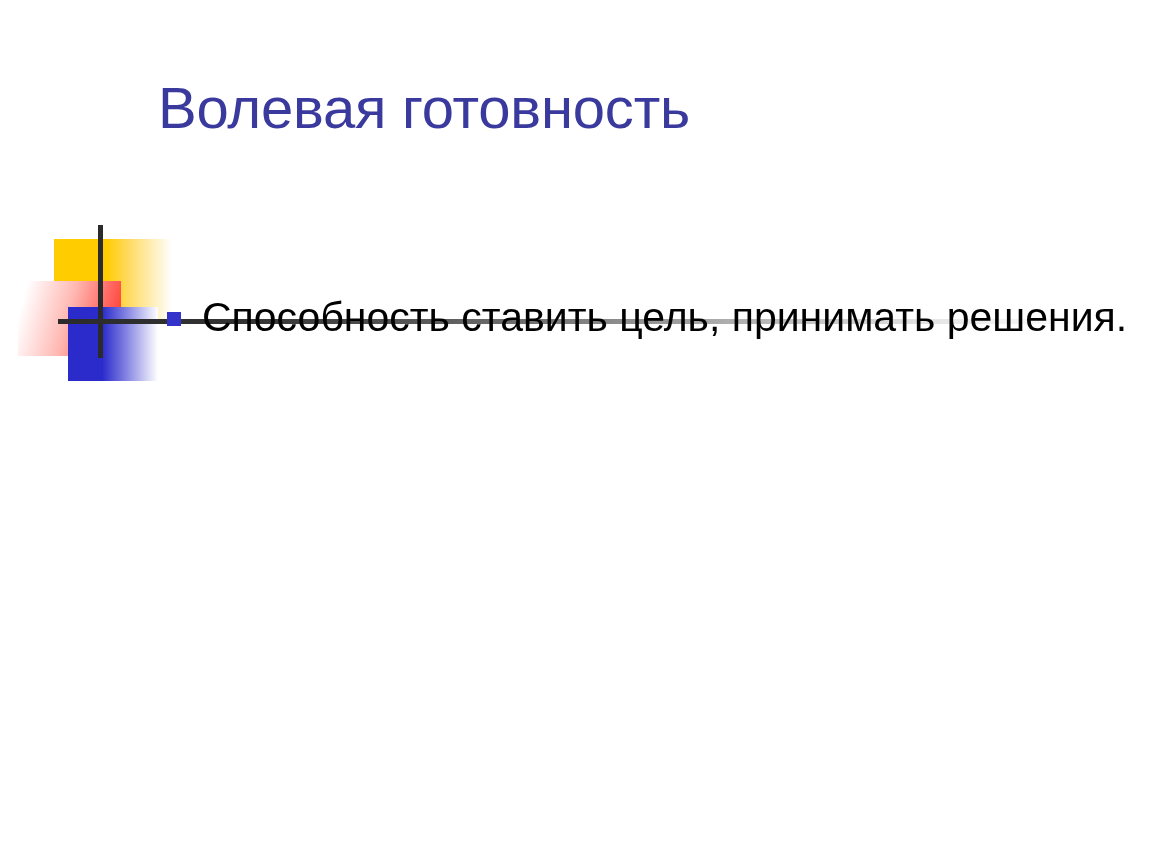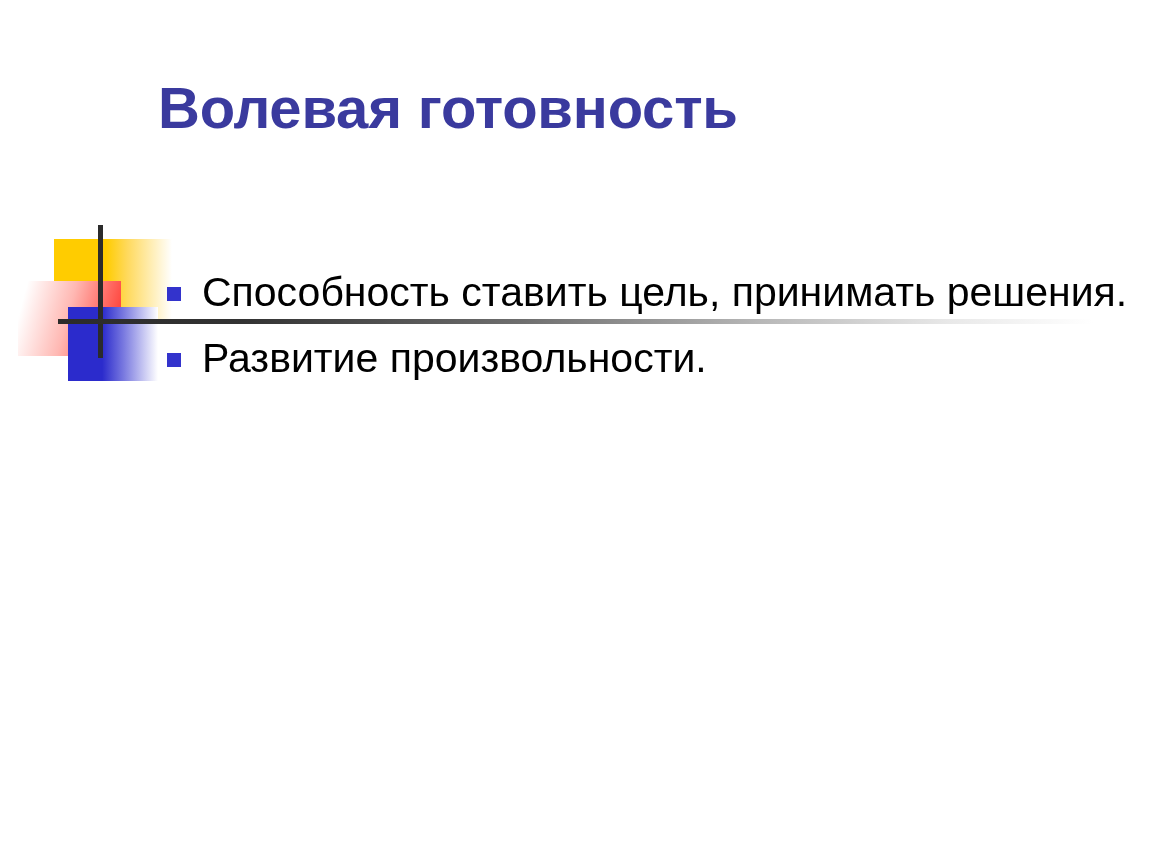--- a/index.html
+++ b/index.html
@@ -19,21 +19,21 @@
   }
 
   
   #slide-title {
     position: absolute;
     left: 158px;
     top: 38px;
     width: 930px;
     font-size: 58px;
     line-height: 1.08;
-    font-weight: 700;
+    font-weight: 400;
     color: #3a3a9e;
     letter-spacing: -0.2px;
     white-space: nowrap;
   }
 
   
   #decor {
     position: absolute;
     left: 0px;
     top: 100px;
@@ -101,20 +101,21 @@
     margin: 0;
     padding: 0;
   }
   .bullet-item {
     position: relative;
     padding-left: 36px;
     margin-bottom: 14px;
     font-size: 41px;
     line-height: 1.28;
     color: #000000;
+    margin-top: 25px;
   }
   .bullet-marker {
     position: absolute;
     left: 1px;
     top: 21px;
     width: 14px;
     height: 14px;
     background: #3333cc;
   }
   .bullet-text {
@@ -134,19 +135,15 @@
     <div class="block" id="block-blue"></div>
     <div id="bar-vertical"></div>
     <div id="bar-horizontal"></div>
   </div>
 
   <ul id="bullet-list">
     <li class="bullet-item">
       <span class="bullet-marker"></span>
       <span class="bullet-text">Способность ставить цель, принимать решения.</span>
     </li>
-    <li class="bullet-item">
-      <span class="bullet-marker"></span>
-      <span class="bullet-text">Развитие произвольности.</span>
-    </li>
   </ul>
 
 </div>
 
 </body></html>

